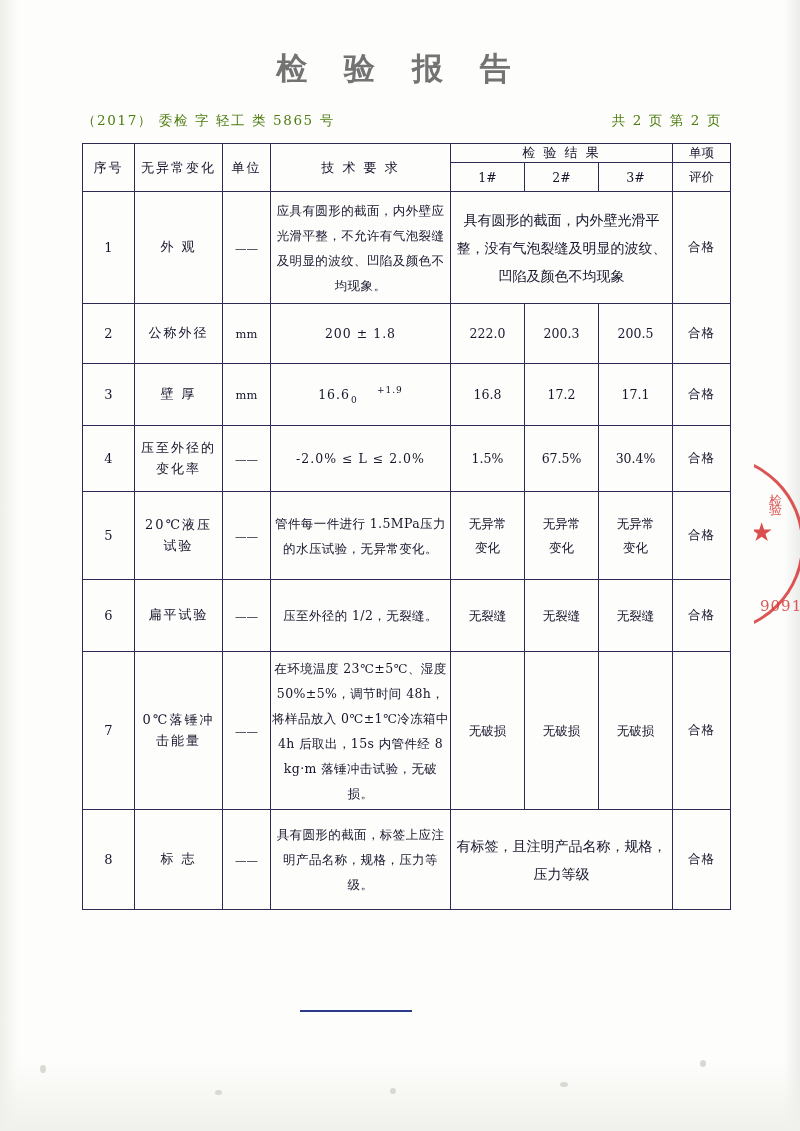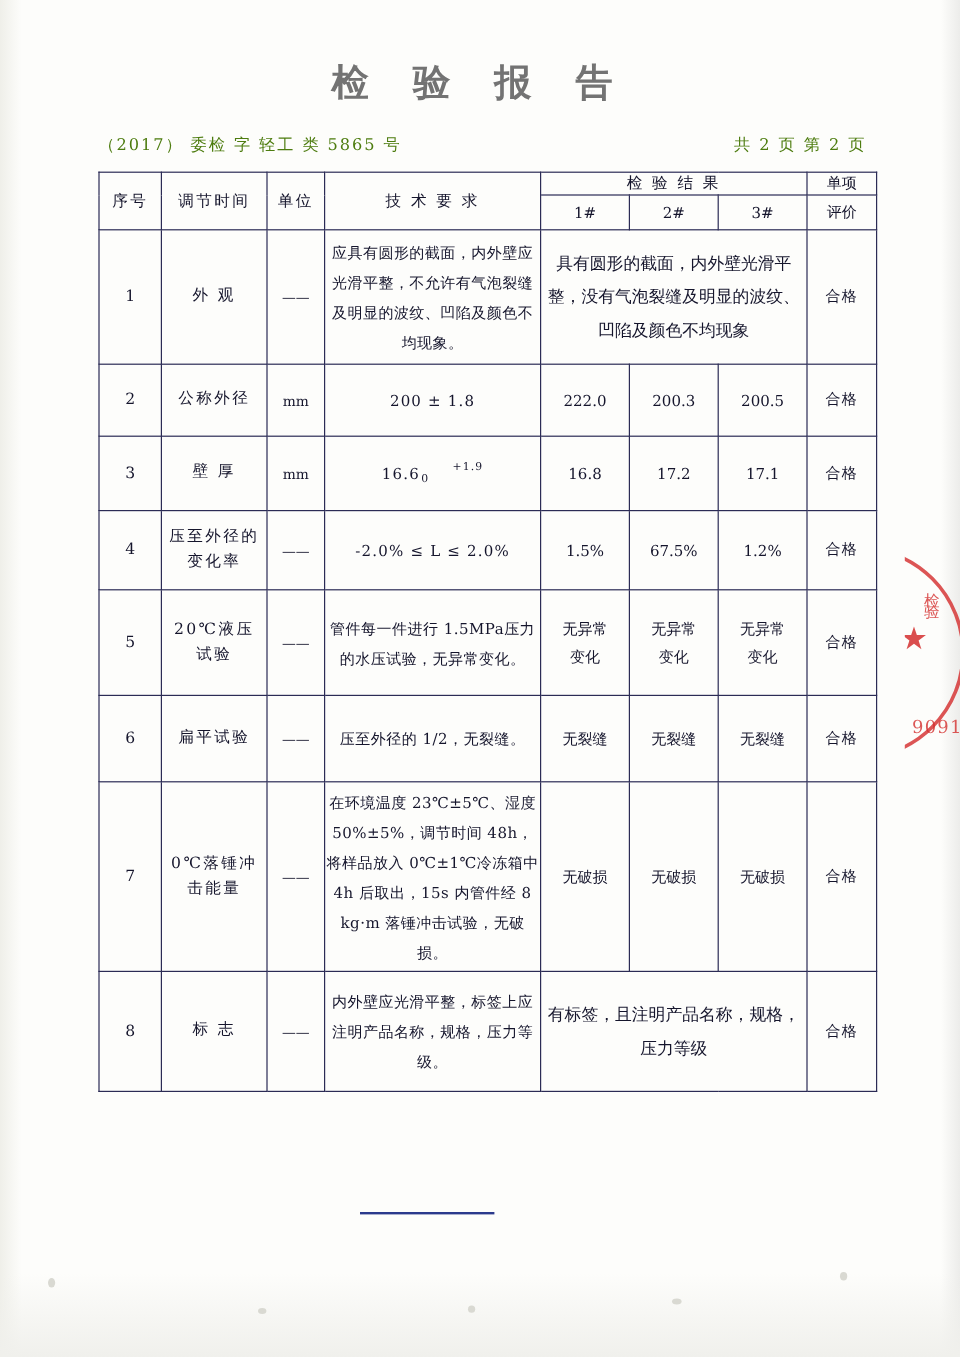--- a/index.html
+++ b/index.html
@@ -210,21 +210,21 @@
       <col style="width:48px">
       <col style="width:180px">
       <col style="width:74px">
       <col style="width:74px">
       <col style="width:74px">
       <col style="width:58px">
     </colgroup>
     <tbody>
       <tr>
         <td class="hdr" rowspan="2" style="height:28px">序号</td>
-        <td class="hdr" rowspan="2">调节时间</td>
+        <td class="hdr" rowspan="2">无异常变化</td>
         <td class="hdr" rowspan="2">单位</td>
         <td class="hdr" rowspan="2">技 术 要 求</td>
         <td class="hdr" colspan="3">检 验 结 果</td>
         <td class="hdr-sub" style="line-height:1.1">单项</td>
       </tr>
       <tr>
         <td class="hdr-sub" style="height:28px">1#</td>
         <td class="hdr-sub">2#</td>
         <td class="hdr-sub">3#</td>
         <td class="hdr-sub" style="line-height:1.1">评价</td>
@@ -266,21 +266,21 @@
       <tr style="height:66px">
         <td class="seq">4</td>
         <td class="item">
           <div>压至外径的</div>
           <div>变化率</div>
         </td>
         <td class="unit">——</td>
         <td class="req center">-2.0% ≤ L ≤ 2.0%</td>
         <td class="res">1.5%</td>
         <td class="res">67.5%</td>
-        <td class="res">1.2%</td>
+        <td class="res">30.4%</td>
         <td class="verdict">合格</td>
       </tr>
 
       <tr style="height:88px">
         <td class="seq">5</td>
         <td class="item">
           <div>20℃液压</div>
           <div>试验</div>
         </td>
         <td class="unit">——</td>
@@ -322,21 +322,21 @@
         <td class="res">无破损</td>
         <td class="res">无破损</td>
         <td class="res">无破损</td>
         <td class="verdict">合格</td>
       </tr>
 
       <tr style="height:100px">
         <td class="seq">8</td>
         <td class="item">标  志</td>
         <td class="unit">——</td>
-        <td class="req">内外壁应光滑平整，标签上应注明产品名称，规格，压力等级。</td>
+        <td class="req">具有圆形的截面，标签上应注明产品名称，规格，压力等级。</td>
         <td class="appr-text" colspan="3">有标签，且注明产品名称，规格，压力等级</td>
         <td class="verdict">合格</td>
       </tr>
     </tbody>
   </table>
 
   <div class="underline-mark"></div>
 
   <div class="seal">
     <div class="ring"></div>

